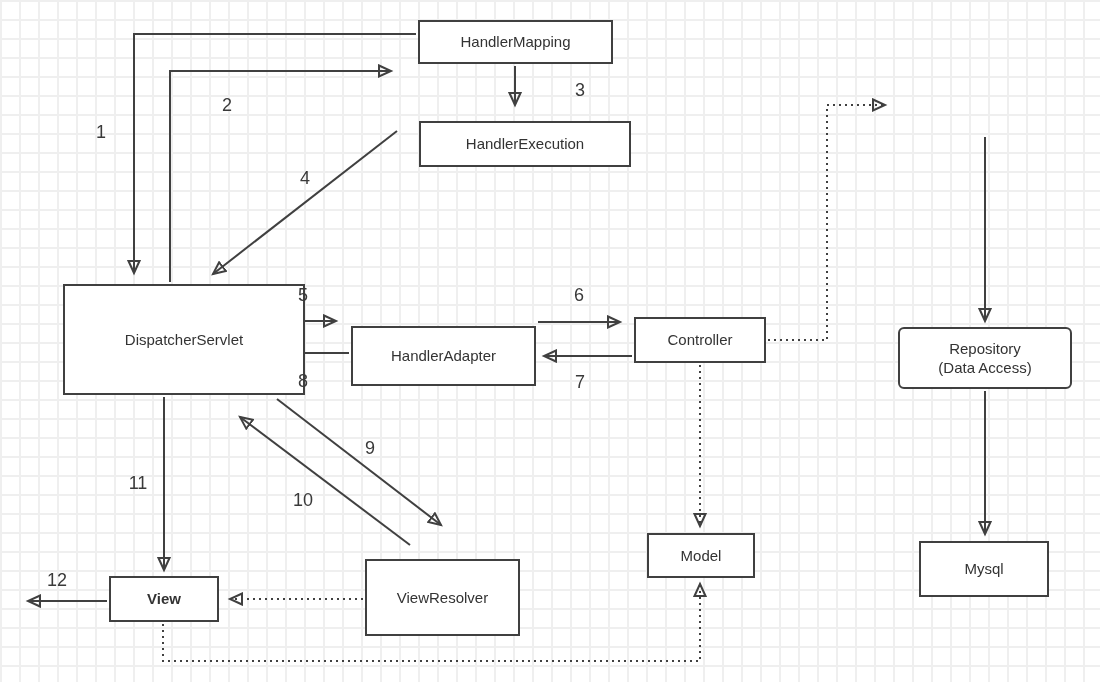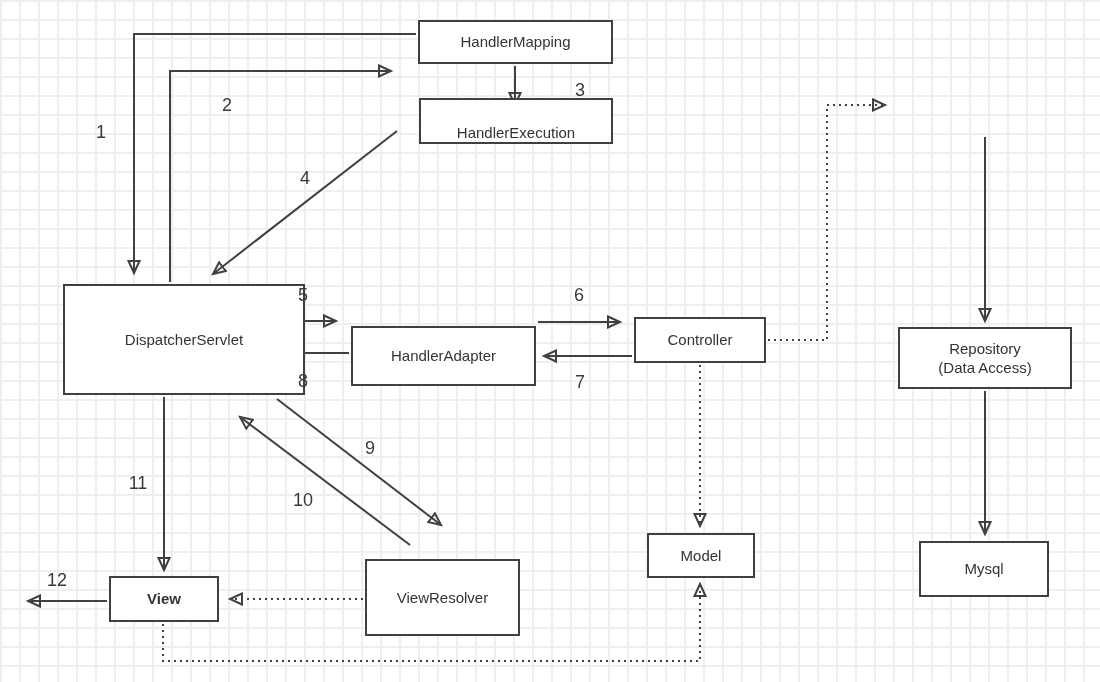--- a/index.html
+++ b/index.html
@@ -85,38 +85,38 @@
     <path class="dotted" d="M768,340 H827 V105 H885" marker-end="url(#ah)"></path>
     <path class="dotted" d="M700,365 V526" marker-end="url(#ah)"></path>
     <path class="dotted" d="M363,599 H230" marker-end="url(#ah)"></path>
     <path class="dotted" d="M163,624 V661 H700 V584" marker-end="url(#ah)"></path>
   </svg>
 
   <div class="node" style="left:418px; top:20px; width:195px; height:44px;">
     <span>HandlerMapping</span>
   </div>
 
-  <div class="node" style="left:419px; top:98px; width:194px; height:46px;justify-content:flex-end;">
+  <div class="node" style="left:419px; top:121px; width:212px; height:46px;">
     <span>HandlerExecution</span>
   </div>
 
   <div class="node" style="left:63px; top:284px; width:242px; height:111px;">
     <span>DispatcherServlet</span>
   </div>
 
   <div class="node" style="left:351px; top:326px; width:185px; height:60px;">
     <span>HandlerAdapter</span>
   </div>
 
   <div class="node" style="left:634px; top:317px; width:132px; height:46px;">
     <span>Controller</span>
   </div>
 
 
-  <div class="node" style="left:898px; top:327px; width:174px; height:62px;">
+  <div class="node" style="left:898px; top:327px; width:174px; height:62px;border-radius:6px;">
     <span>Repository</span>
     <span>(Data Access)</span>
   </div>
 
   <div class="node" style="left:919px; top:541px; width:130px; height:56px;">
     <span>Mysql</span>
   </div>
 
   <div class="node" style="left:647px; top:533px; width:108px; height:45px;">
     <span>Model</span>

